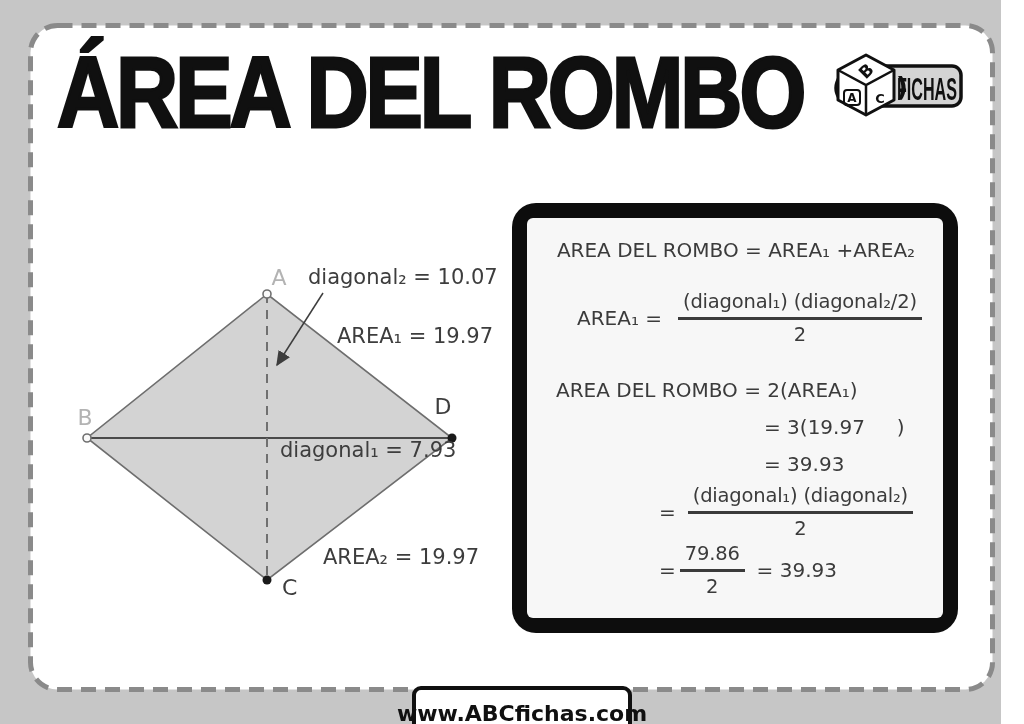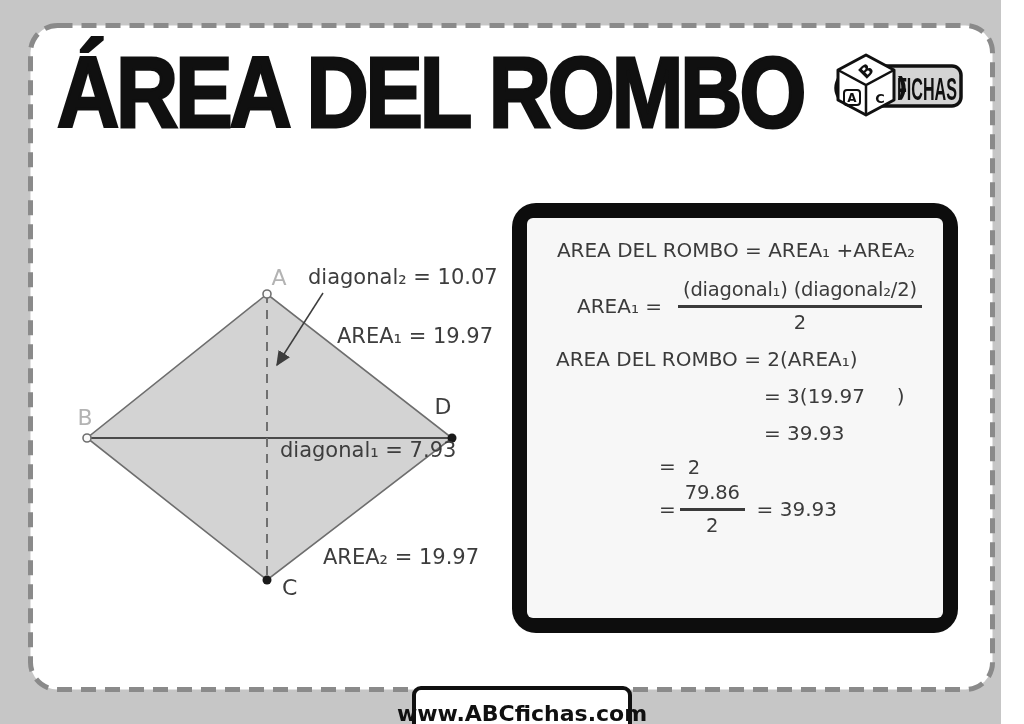--- a/index.html
+++ b/index.html
@@ -29,25 +29,25 @@
     position:absolute; left:512px; top:203px; width:446px; height:430px;
     background:#0d0d0d; border-radius:24px; padding:15px; box-sizing:border-box; z-index:2;
   }
   .formula-inner {
     width:100%; height:100%; background:#f7f7f7; border-radius:6px;
     box-sizing:border-box; padding:12px 12px 0 14px;
     color:#3b3b3b; font-weight:normal; overflow:hidden;
   }
   .fx { font-size:20px; white-space:pre; }
   .f-line1 { text-align:center; margin-top:8px; }
-  .f-row2 { display:flex; align-items:center; margin-top:16px; margin-left:36px; }
+  .f-row2 { display:flex; align-items:center; margin-top:28px; margin-left:36px; }
   .frac { display:inline-flex; flex-direction:column; align-items:center; margin-left:16px; }
   .frac .num { font-size:19.5px; letter-spacing:-0.2px; padding:0 5px 4px; border-bottom:3px solid #3b3b3b; white-space:pre; }
   .frac .den { font-size:19.5px; padding-top:3px; white-space:pre; }
-  .f-line3 { margin-top:13px; margin-left:15px; }
+  .f-line3 { margin-top:32px; margin-left:15px; }
   .f-line4 { margin-top:13px; margin-left:223px; }
   .f-line5 { margin-top:13px; margin-left:223px; }
   .f-row6 { display:flex; align-items:center; margin-top:8px; margin-left:118px; }
   .f-row6 .frac { margin-left:12px; }
   .f-row7 { display:flex; align-items:center; margin-top:2px; margin-left:118px; }
   .f-row7 .frac { margin-left:4px; }
   .f-res { margin-left:12px; }
 
   .site-badge {
     position:absolute; left:412px; top:686px; width:212px; height:46px;
@@ -124,20 +124,21 @@
         </span>
       </div>
 
       <div class="fx f-line3">AREA DEL ROMBO = 2(AREA₁)</div>
       <div class="fx f-line4">= 3(19.97     )</div>
       <div class="fx f-line5">= 39.93</div>
 
       <div class="f-row6">
         <span class="fx">=</span>
         <span class="frac">
+          <span class="num">(diagonal₁) (diagonal₂)</span>
           <span class="den">2</span>
         </span>
       </div>
 
       <div class="f-row7">
         <span class="fx">=</span>
         <span class="frac">
           <span class="num">79.86</span>
           <span class="den">2</span>
         </span>

